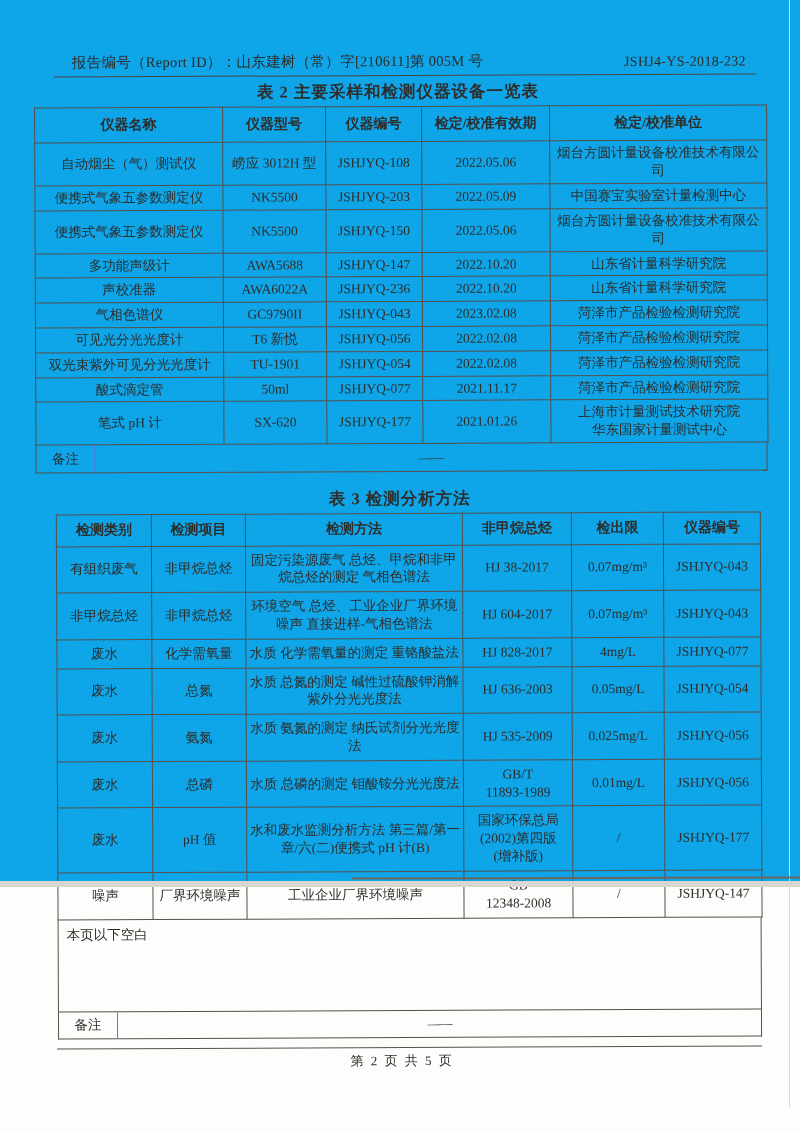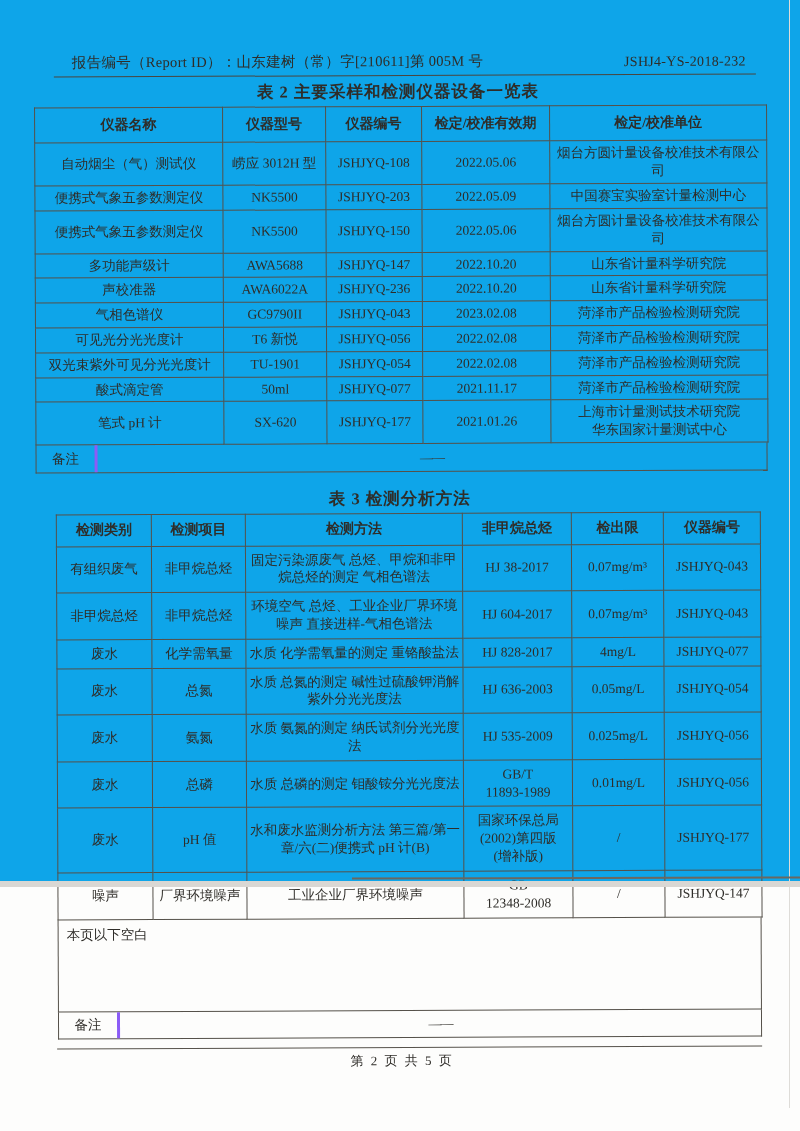--- a/index.html
+++ b/index.html
@@ -51,21 +51,21 @@
   .append-row{
     display:flex;align-items:center;
     border:1px solid #55514a;border-top:none;
     box-sizing:border-box;
   }
   #t2-remark{margin-left:36px;width:732px;height:28px;}
   #t3-remark{margin-left:56px;width:704px;height:27px;}
   .remark-label{
     width:58px;flex:0 0 58px;align-self:stretch;
     display:flex;align-items:center;justify-content:center;
-    border-right:3px solid #8b5cf6;font-size:13.5px;
+    border-right:1px solid #8b5cf6;font-size:13.5px;
   }
   .remark-value{flex:1;text-align:center;font-size:13px;letter-spacing:-1px;color:#3a3833;}
   .blank-row{
     margin-left:56px;width:704px;height:92px;
     border:1px solid #55514a;border-top:none;
     box-sizing:border-box;
     font-size:13.5px;text-align:left;
     padding:6px 8px;
   }
 

